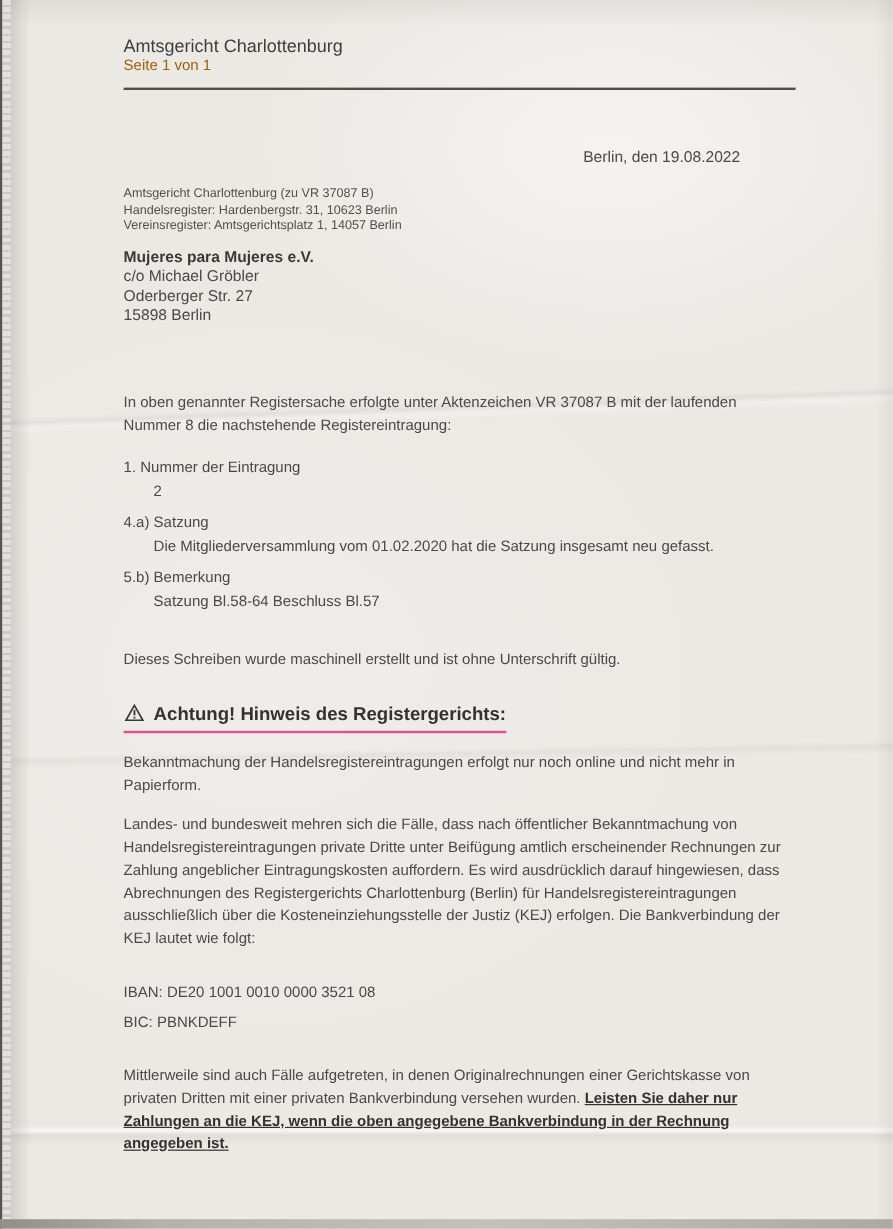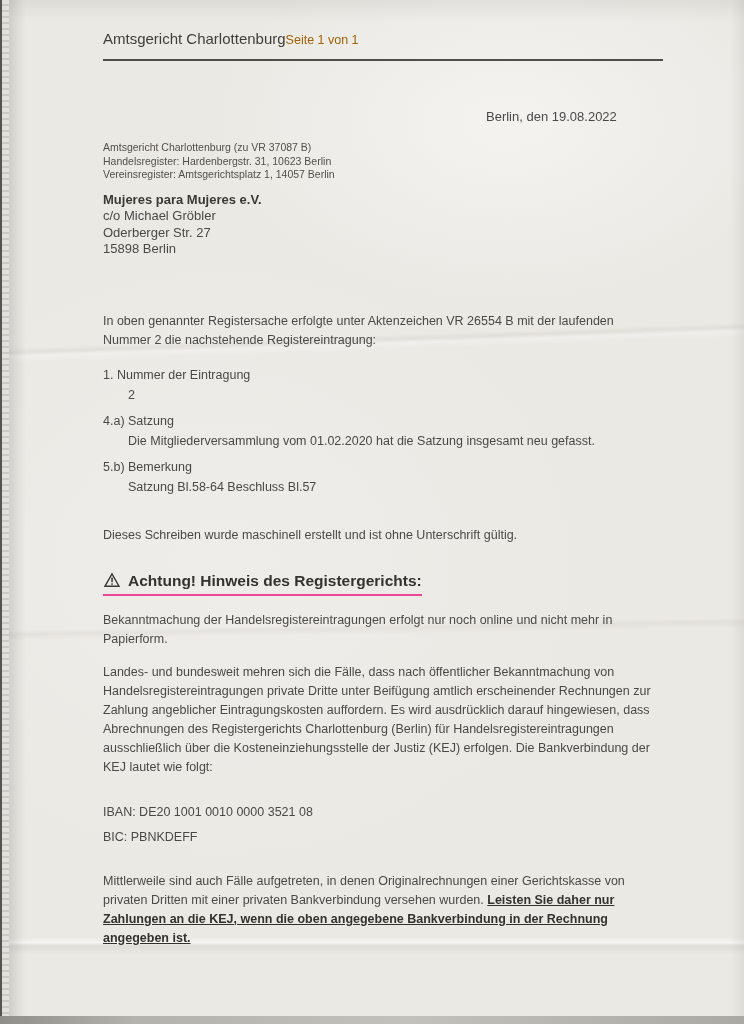--- a/index.html
+++ b/index.html
@@ -34,21 +34,21 @@
     position: absolute; left: 9px; top: 0; width: 16px; height: 100%;
     background: linear-gradient(to right, rgba(115,113,107,0.16), rgba(115,113,107,0));
   }
   .edge-bottom {
     position: absolute; left: 0; bottom: 0; height: 8px; width: 100%;
     background: linear-gradient(to right, #8f8e88, #b3b2ad 18%, #c2c1bc 55%, #aaa9a3);
   }
 
   .content { position: absolute; left: 103px; top: 0; width: 560px; }
 
-  .header-row { display: flex; justify-content: flex-start; align-items: baseline; margin-top: 30px; }
+  .header-row { display: flex; justify-content: flex-start; align-items: baseline; margin-top: 30px; flex-direction: column; }
   .doc-title { font-size: 15px; color: #3f3e3b; }
   .page-indicator { font-size: 12.5px; color: #a16207; }
   .header-rule { border: 0; border-top: 2px solid #504e49; margin: 12px 0 0 0; }
 
   .date-line { margin-top: 48px; margin-left: 383px; font-size: 13px; }
 
   .sender-block { margin-top: 17px; font-size: 10.5px; line-height: 13.5px; color: #515049; }
 
   .recipient-block { margin-top: 10px; font-size: 13px; line-height: 16.5px; }
   .recipient-name { font-weight: bold; color: #3a3936; }
@@ -104,21 +104,21 @@
     <div>Vereinsregister: Amtsgerichtsplatz 1, 14057 Berlin</div>
   </div>
 
   <div class="recipient-block">
     <div class="recipient-name">Mujeres para Mujeres e.V.</div>
     <div>c/o Michael Gröbler</div>
     <div>Oderberger Str. 27</div>
     <div>15898 Berlin</div>
   </div>
 
-  <p class="intro">In oben genannter Registersache erfolgte unter Aktenzeichen VR 26554 B mit der laufenden Nummer 2 die nachstehende Registereintragung:</p>
+  <p class="intro">In oben genannter Registersache erfolgte unter Aktenzeichen VR 37087 B mit der laufenden Nummer 8 die nachstehende Registereintragung:</p>
 
   <div class="entries">
     <div class="entry">
       <div class="entry-label">1. Nummer der Eintragung</div>
       <div class="entry-value">2</div>
     </div>
     <div class="entry">
       <div class="entry-label">4.a) Satzung</div>
       <div class="entry-value">Die Mitgliederversammlung vom 01.02.2020 hat die Satzung insgesamt neu gefasst.</div>
     </div>

